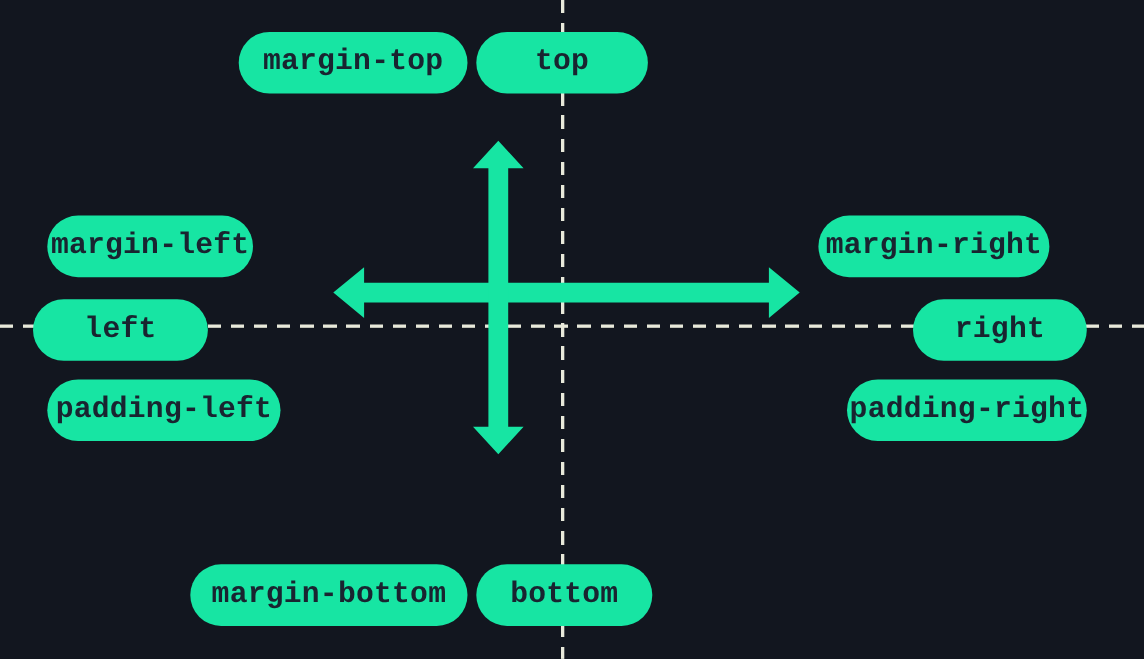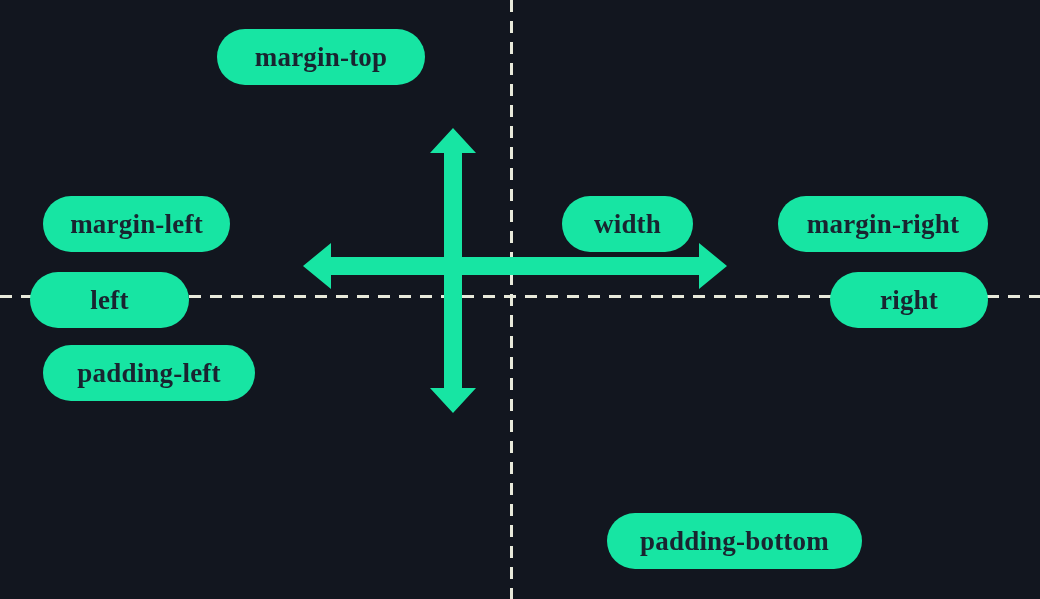--- a/index.html
+++ b/index.html
@@ -8,21 +8,21 @@
     --pill_text:#192430;
     --dash:#e8e9da;
     --arrow:#17e5a3;
   }
   html,body{margin:0;padding:0;background:var(--background);}
   .stage{
     position:relative;
     width:1040px;height:599px;
     background:var(--background);
     overflow:hidden;
-    font-family:Liberation Serif, serif;
+    font-family:Liberation Mono, monospace;
   }
   .dash-h{
     position:absolute;left:0;top:295px;width:1040px;height:3px;
     background:repeating-linear-gradient(90deg,var(--dash) 0 12px,transparent 12px 21px);
     z-index:1;
   }
   .dash-v{
     position:absolute;top:0;left:510px;height:599px;width:3px;
     background:repeating-linear-gradient(180deg,var(--dash) 0 12px,transparent 12px 21px);
     z-index:1;
@@ -44,26 +44,28 @@
 
   <div class="dash-h"></div>
   <div class="dash-v"></div>
 
   <svg class="arrows" width="1040" height="599" viewBox="0 0 1040 599">
     <path d="M303 266 L331 243 L331 257 L699 257 L699 243 L727 266 L699 289 L699 275 L331 275 L331 289 Z"></path>
     <path d="M453 128 L476 153 L462 153 L462 388 L476 388 L453 413 L430 388 L444 388 L444 153 L430 153 Z"></path>
   </svg>
 
   <div class="pill" style="left:217px;top:29px;width:208px">margin-top</div>
+  <div class="pill" style="left:433px;top:29px;width:156px">top</div>
 
-  <div class="pill" style="left:562px;top:196px;width:131px">width</div>
 
   <div class="pill" style="left:43px;top:196px;width:187px">margin-left</div>
-  <div class="pill" style="left:778px;top:196px;width:210px">margin-right</div>
+  <div class="pill" style="left:744px;top:196px;width:210px">margin-right</div>
 
   <div class="pill" style="left:30px;top:272px;width:159px">left</div>
   <div class="pill" style="left:43px;top:345px;width:212px">padding-left</div>
 
   <div class="pill" style="left:830px;top:272px;width:158px">right</div>
+  <div class="pill" style="left:770px;top:345px;width:218px">padding-right</div>
 
-  <div class="pill" style="left:607px;top:513px;width:255px">padding-bottom</div>
+  <div class="pill" style="left:173px;top:513px;width:252px">margin-bottom</div>
+  <div class="pill" style="left:433px;top:513px;width:160px">bottom</div>
 
 </div>
 
 </body></html>

